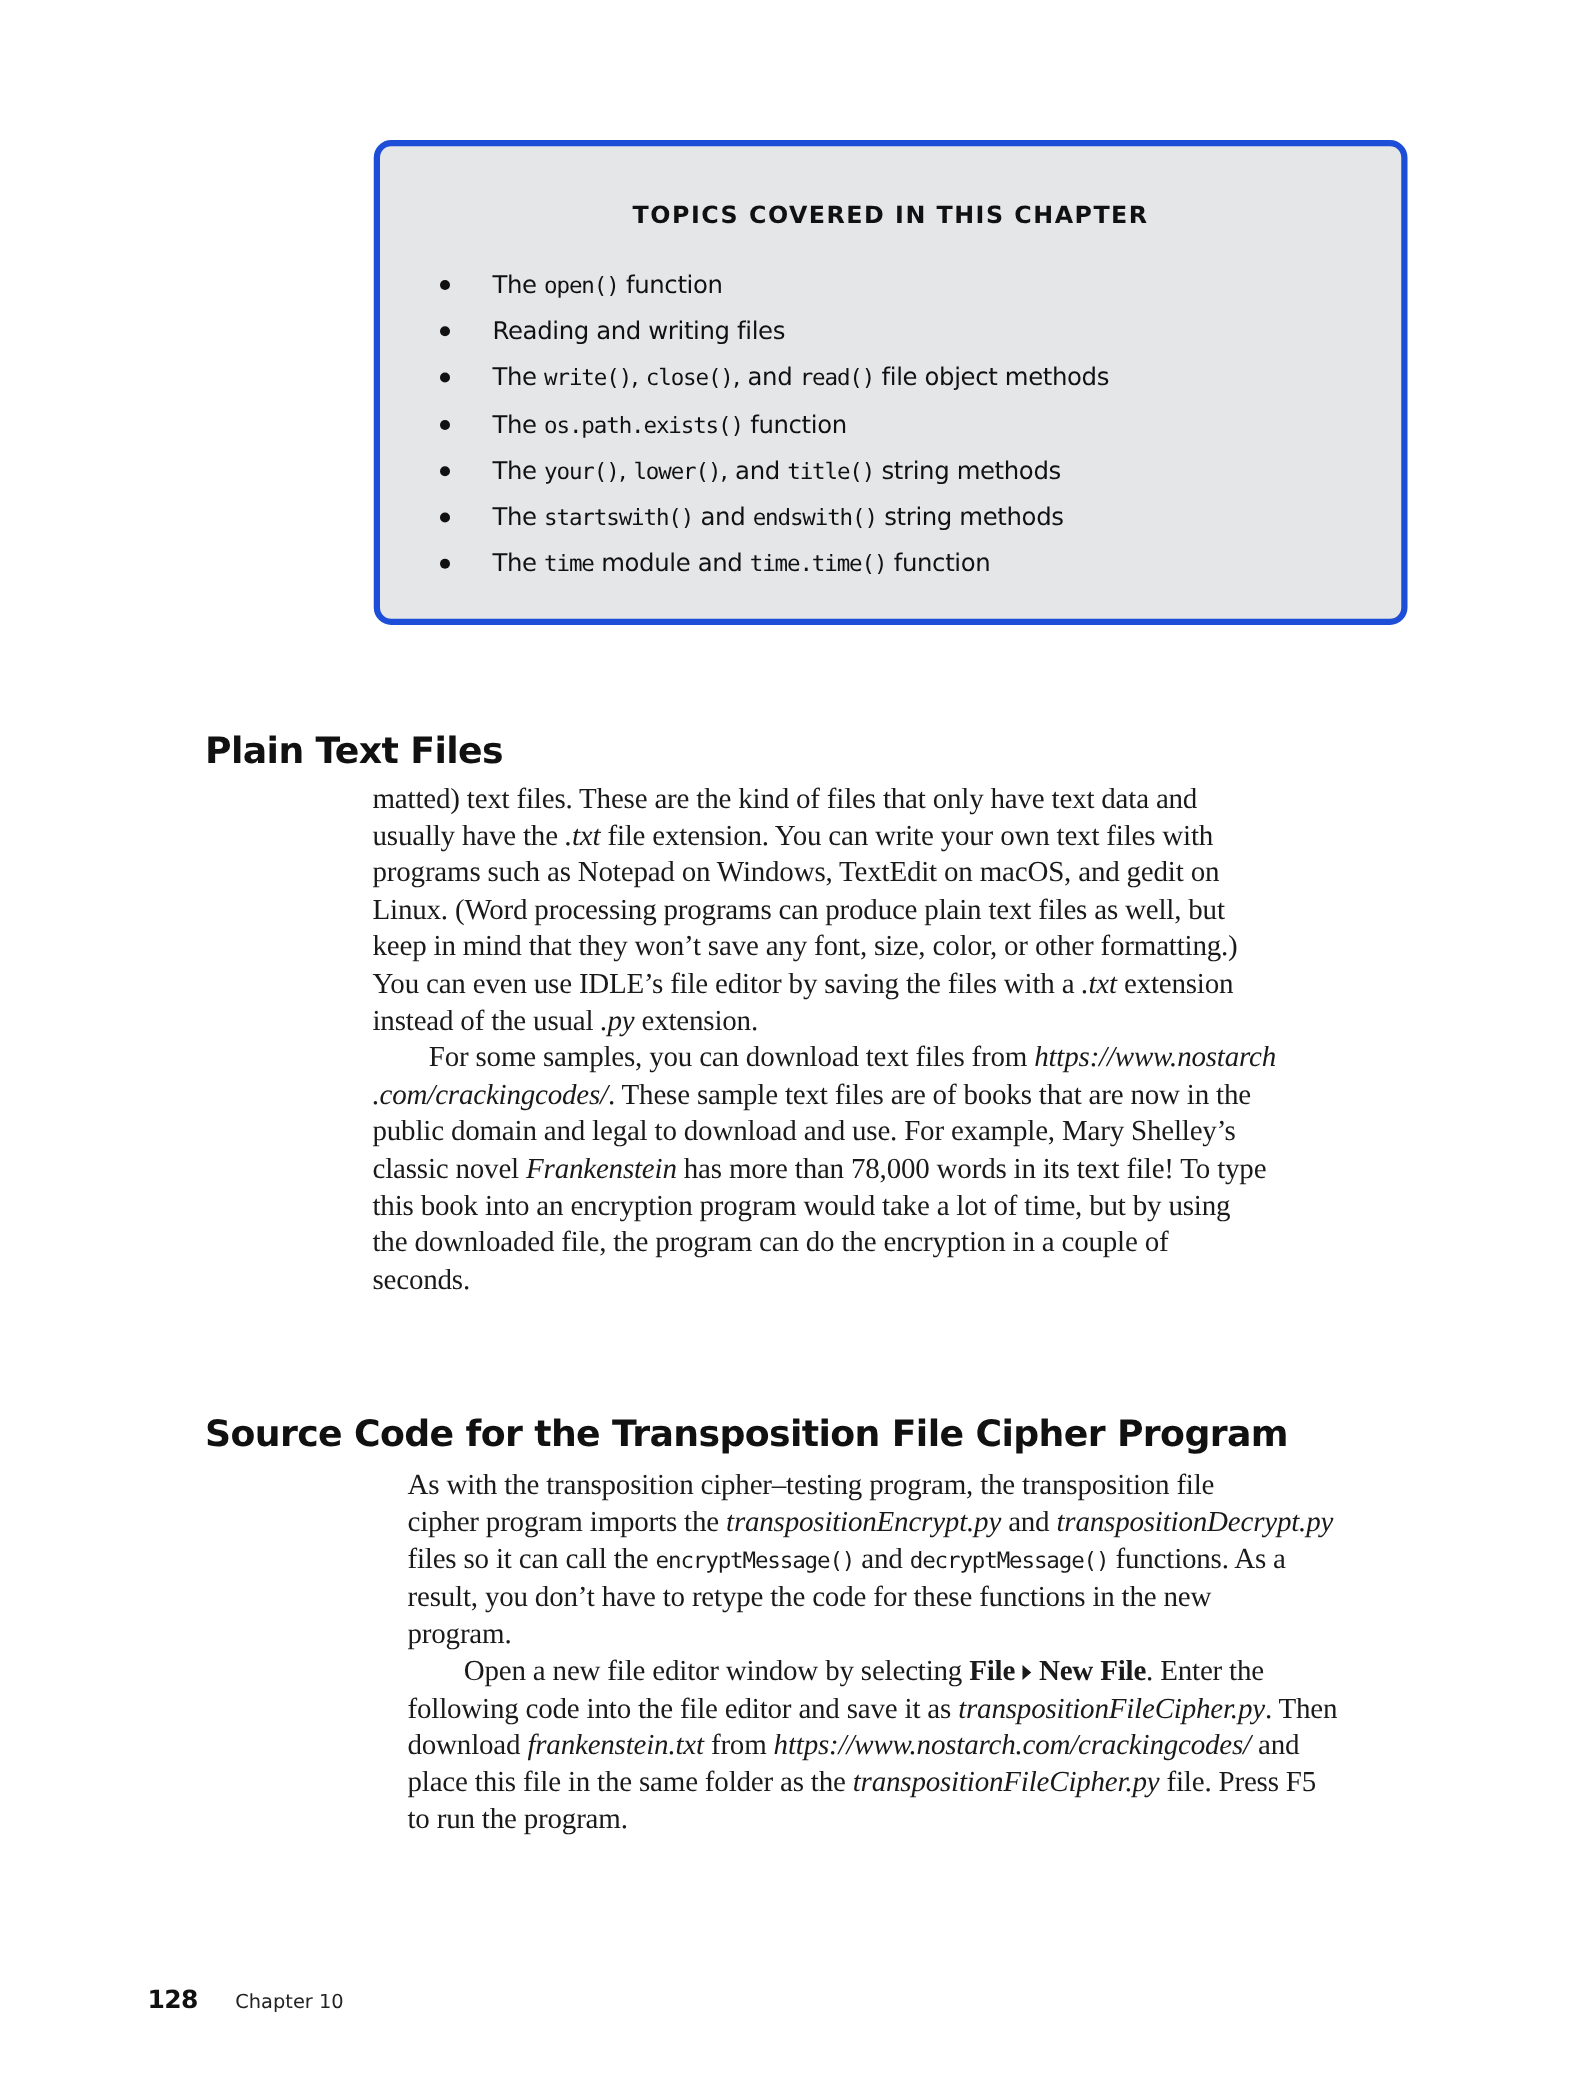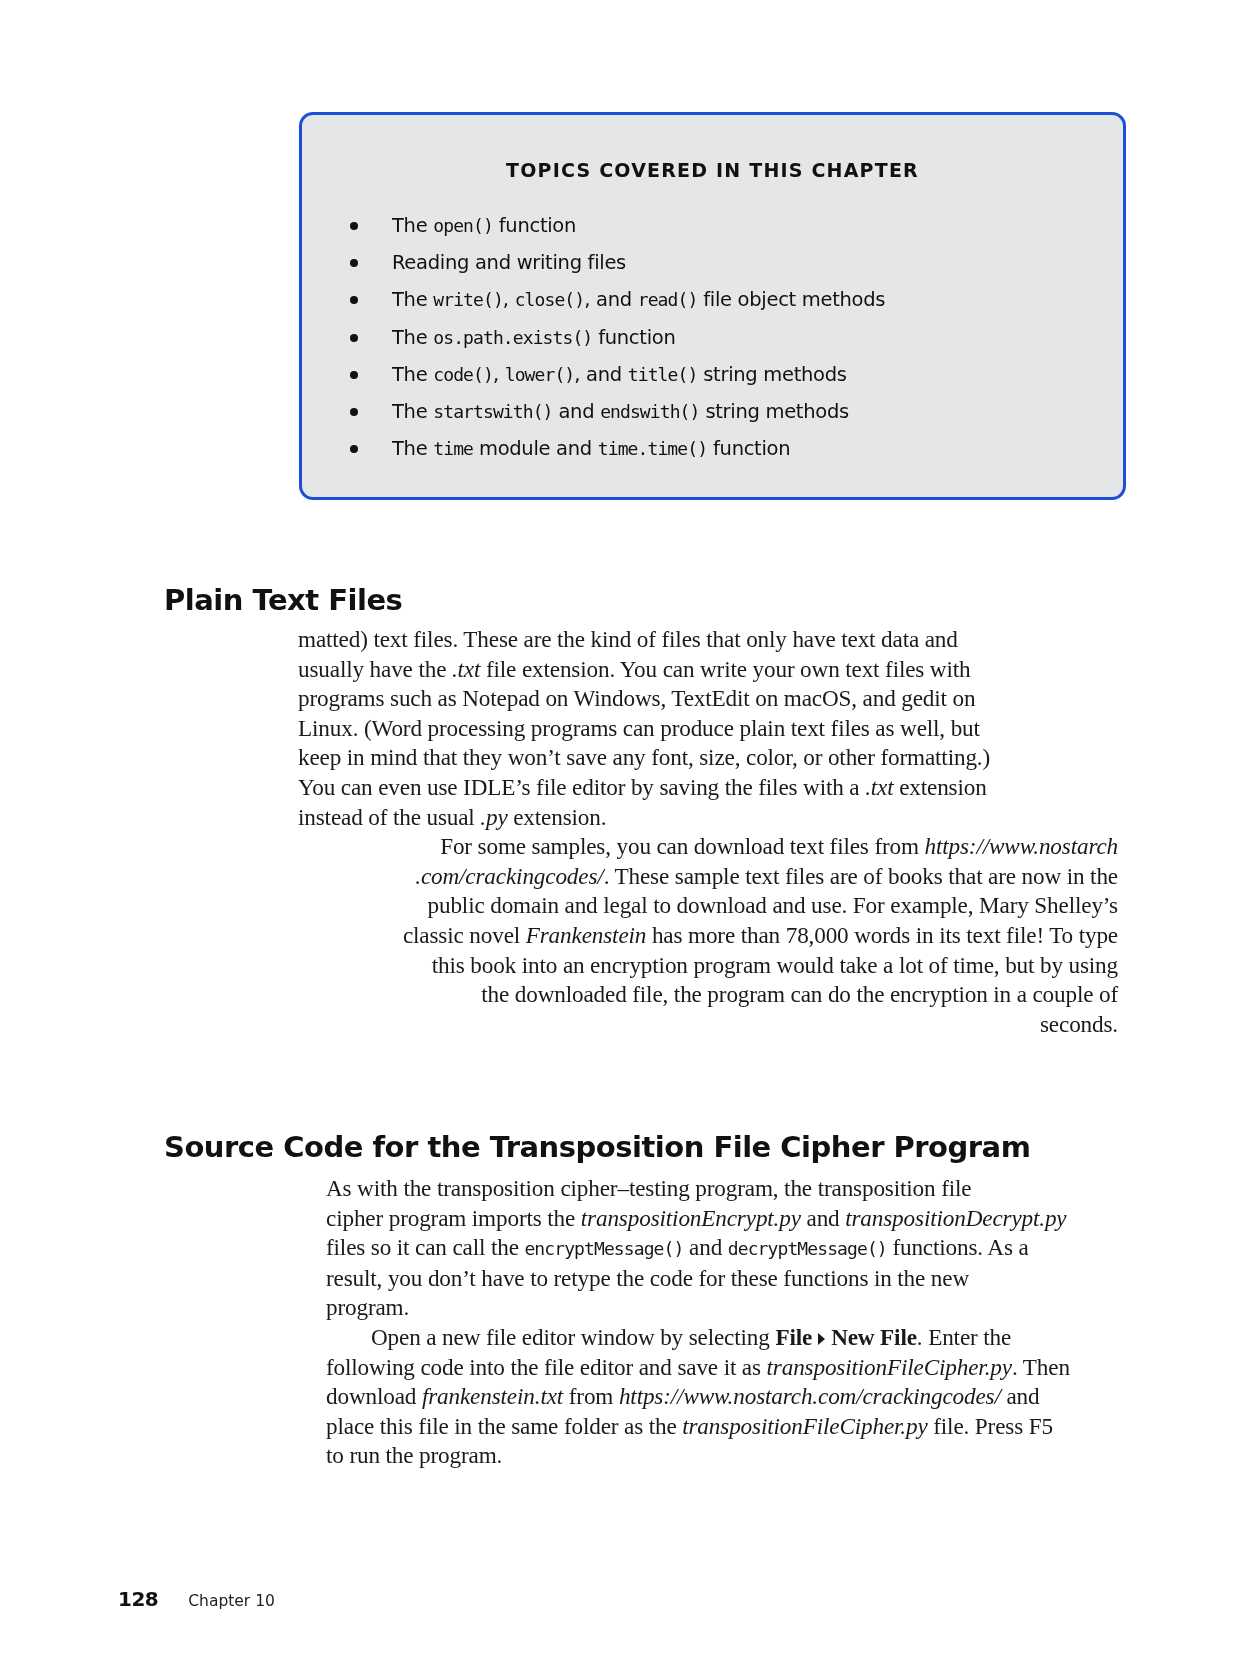--- a/index.html
+++ b/index.html
@@ -2,21 +2,21 @@
 <html><head>
 <meta charset="utf-8">
 <style>
   html, body { margin: 0; padding: 0; background: #ffffff; }
   body {
     width: 1260px; height: 1665px; position: relative; overflow: hidden;
     font-family: "Liberation Serif", "DejaVu Serif", serif; color: #1a1a1a;
   }
   .topics-box {
     position: absolute; left: 299px; top: 112px; width: 827px; height: 388px;
-    background: #e5e6e8; border: 3px solid #1d4ed8; border-radius: 14px;
+    background: #e5e6e8; border: 5px solid #1d4ed8; border-radius: 14px;
     box-sizing: border-box;
   }
   .topics-title {
     position: absolute; left: 0; right: 0; top: 44px; text-align: center;
     font-family: "DejaVu Sans", sans-serif; font-weight: bold; font-size: 19px;
     letter-spacing: 1.2px; color: #111;
   }
   .topics-list { position: absolute; left: 44px; top: 92px; margin: 0; padding: 0; list-style: none; }
   .topics-list li {
     position: relative; height: 37.2px; line-height: 37.2px;
@@ -50,38 +50,38 @@
 </head>
 <body>
 
 <div class="topics-box">
   <div class="topics-title">TOPICS COVERED IN THIS CHAPTER</div>
   <ul class="topics-list" id="topics-list">
       <li><span class="bullet"></span><span>The </span><span class="mono">open()</span><span> function</span></li>
       <li><span class="bullet"></span><span>Reading and writing files</span></li>
       <li><span class="bullet"></span><span>The </span><span class="mono">write()</span><span>, </span><span class="mono">close()</span><span>, and </span><span class="mono">read()</span><span> file object methods</span></li>
       <li><span class="bullet"></span><span>The </span><span class="mono">os.path.exists()</span><span> function</span></li>
-      <li><span class="bullet"></span><span>The </span><span class="mono">code()</span><span>, </span><span class="mono">lower()</span><span>, and </span><span class="mono">title()</span><span> string methods</span></li>
+      <li><span class="bullet"></span><span>The </span><span class="mono">your()</span><span>, </span><span class="mono">lower()</span><span>, and </span><span class="mono">title()</span><span> string methods</span></li>
       <li><span class="bullet"></span><span>The </span><span class="mono">startswith()</span><span> and </span><span class="mono">endswith()</span><span> string methods</span></li>
       <li><span class="bullet"></span><span>The </span><span class="mono">time</span><span> module and </span><span class="mono">time.time()</span><span> function</span></li>
     </ul>
 </div>
 
 <h2 class="section" style="top:583px;">Plain Text Files</h2>
 <div class="body-text" style="top:625px;">
     <p style="text-indent: 0px;">
       <span class="line"><span>matted) text files. These are the kind of files that only have text data and</span></span>
       <span class="line"><span>usually have the </span><span class="it">.txt</span><span> file extension. You can write your own text files with</span></span>
       <span class="line"><span>programs such as Notepad on Windows, TextEdit on macOS, and gedit on</span></span>
       <span class="line"><span>Linux. (Word processing programs can produce plain text files as well, but</span></span>
       <span class="line"><span>keep in mind that they won’t save any font, size, color, or other formatting.)</span></span>
       <span class="line"><span>You can even use IDLE’s file editor by saving the files with a </span><span class="it">.txt</span><span> extension</span></span>
       <span class="line"><span>instead of the usual </span><span class="it">.py</span><span> extension.</span></span>
     </p>
-    <p class="indent" style="text-indent: 0px; text-align: right;">
+    <p class="indent" style="text-indent: 0px;">
       <span class="line" style="padding-left: 45px;"><span>For some samples, you can download text files from </span><span class="it">https://www.nostarch</span></span>
       <span class="line"><span class="it">.com/crackingcodes/</span><span>. These sample text files are of books that are now in the</span></span>
       <span class="line"><span>public domain and legal to download and use. For example, Mary Shelley’s</span></span>
       <span class="line"><span>classic novel </span><span class="it">Frankenstein</span><span> has more than 78,000 words in its text file! To type</span></span>
       <span class="line"><span>this book into an encryption program would take a lot of time, but by using</span></span>
       <span class="line"><span>the downloaded file, the program can do the encryption in a couple of</span></span>
       <span class="line"><span>seconds.</span></span>
     </p>
   </div>
 

